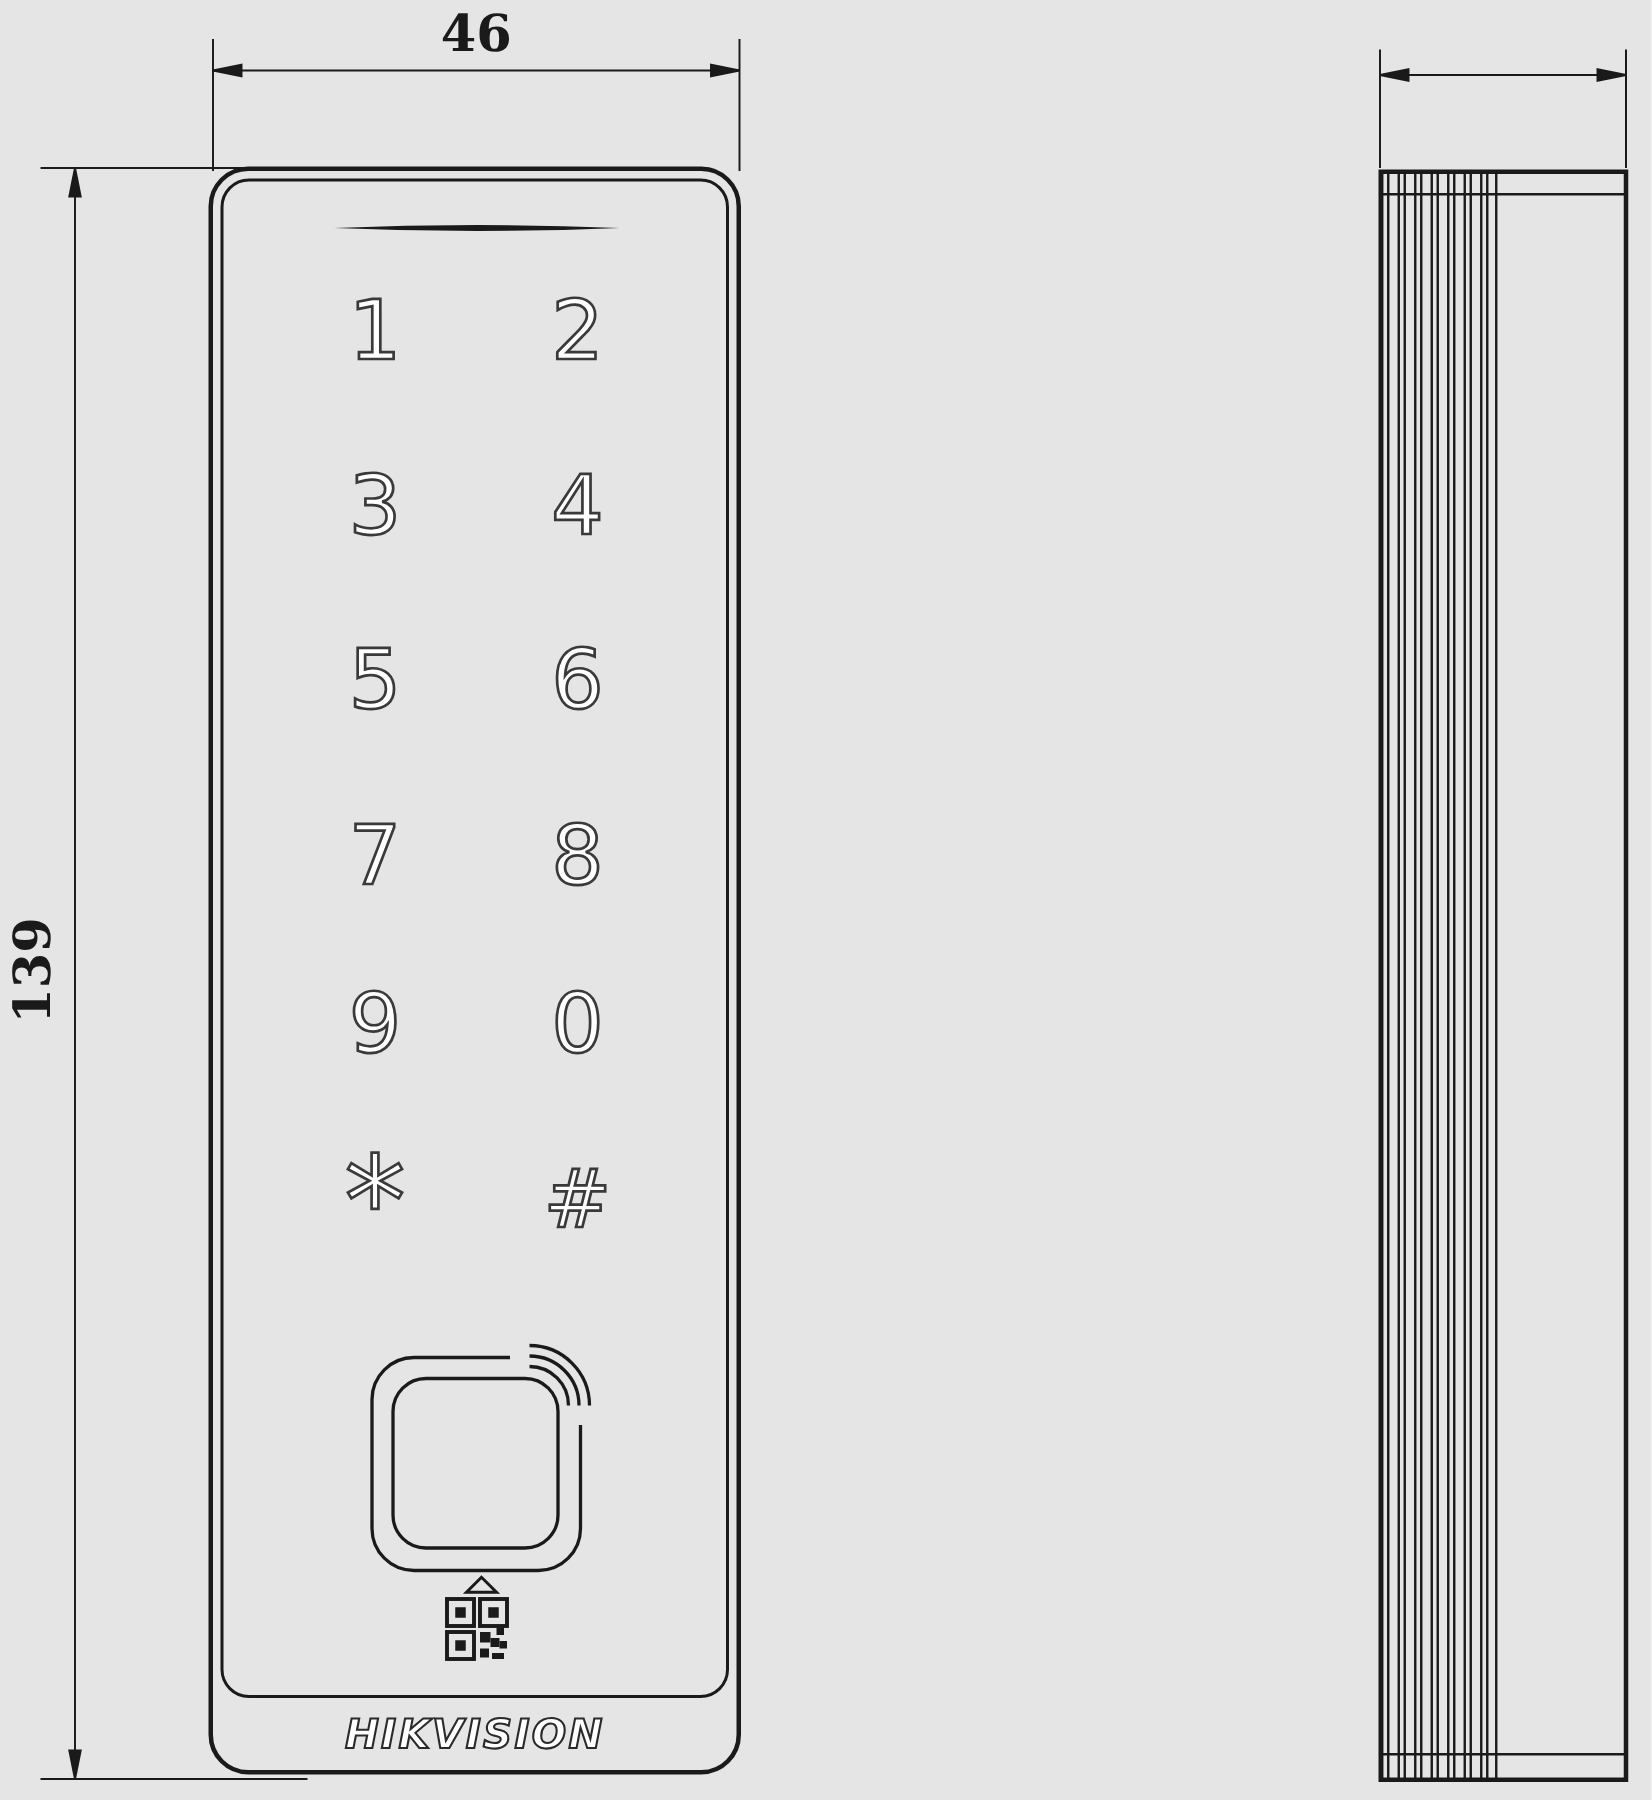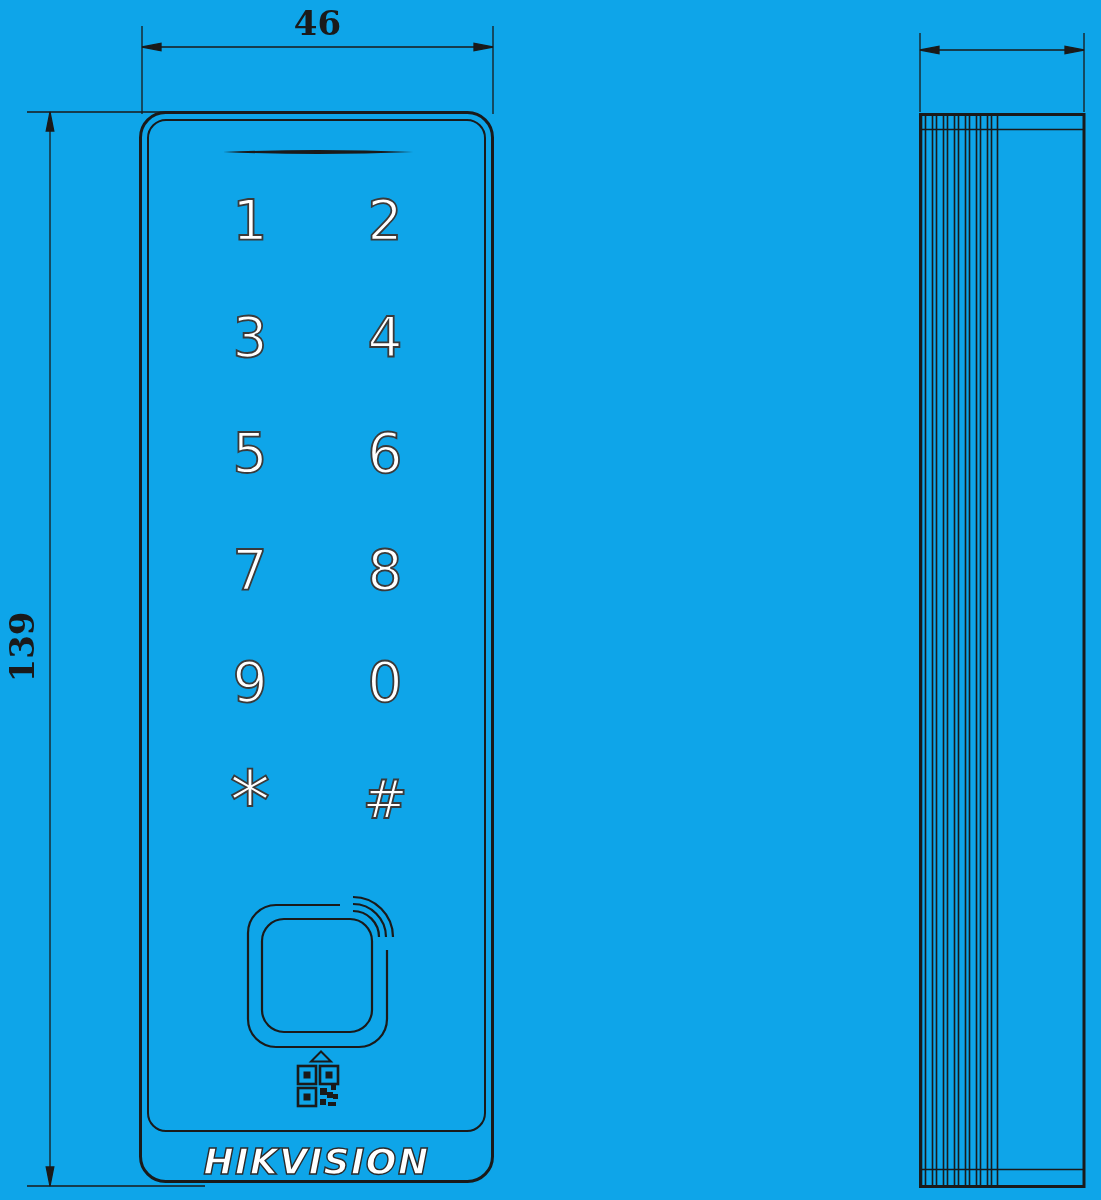--- a/index.html
+++ b/index.html
@@ -1,19 +1,19 @@
 <!DOCTYPE html>
 <html><head>
 <meta charset="utf-8">
 <style>
   html,body{margin:0;padding:0;background:#fff;}
   #canvas{
     position:relative;
     width:1101px;height:1200px;
-    background:#0ea5e9;
+    background:#e5e5e5;
     overflow:hidden;
     font-family:"DejaVu Sans",sans-serif;
   }
   #linework{position:absolute;left:0;top:0;width:1101px;height:1200px;}
 
   
   .dim-label{
     position:absolute;
     font-family:"DejaVu Serif",serif;
     font-size:34px;
@@ -51,21 +51,21 @@
   .row-6{top:764px;}
   .key-star{top:758px;height:88px;line-height:88px;font-size:82px;}
   .key-hash{font-size:54px;}
 
   .brand-logo{
     position:absolute;
     left:140px;top:1141px;width:353px;
     text-align:center;
     font-style:italic;
     font-weight:bold;
-    font-size:36px;
+    font-size:27px;
     letter-spacing:1.5px;
     color:#2a2a2a;
     -webkit-text-fill-color:#ffffff;
     -webkit-text-stroke:1.4px #2a2a2a;
   }
 </style>
 </head>
 <body>
 
 <div id="canvas">

